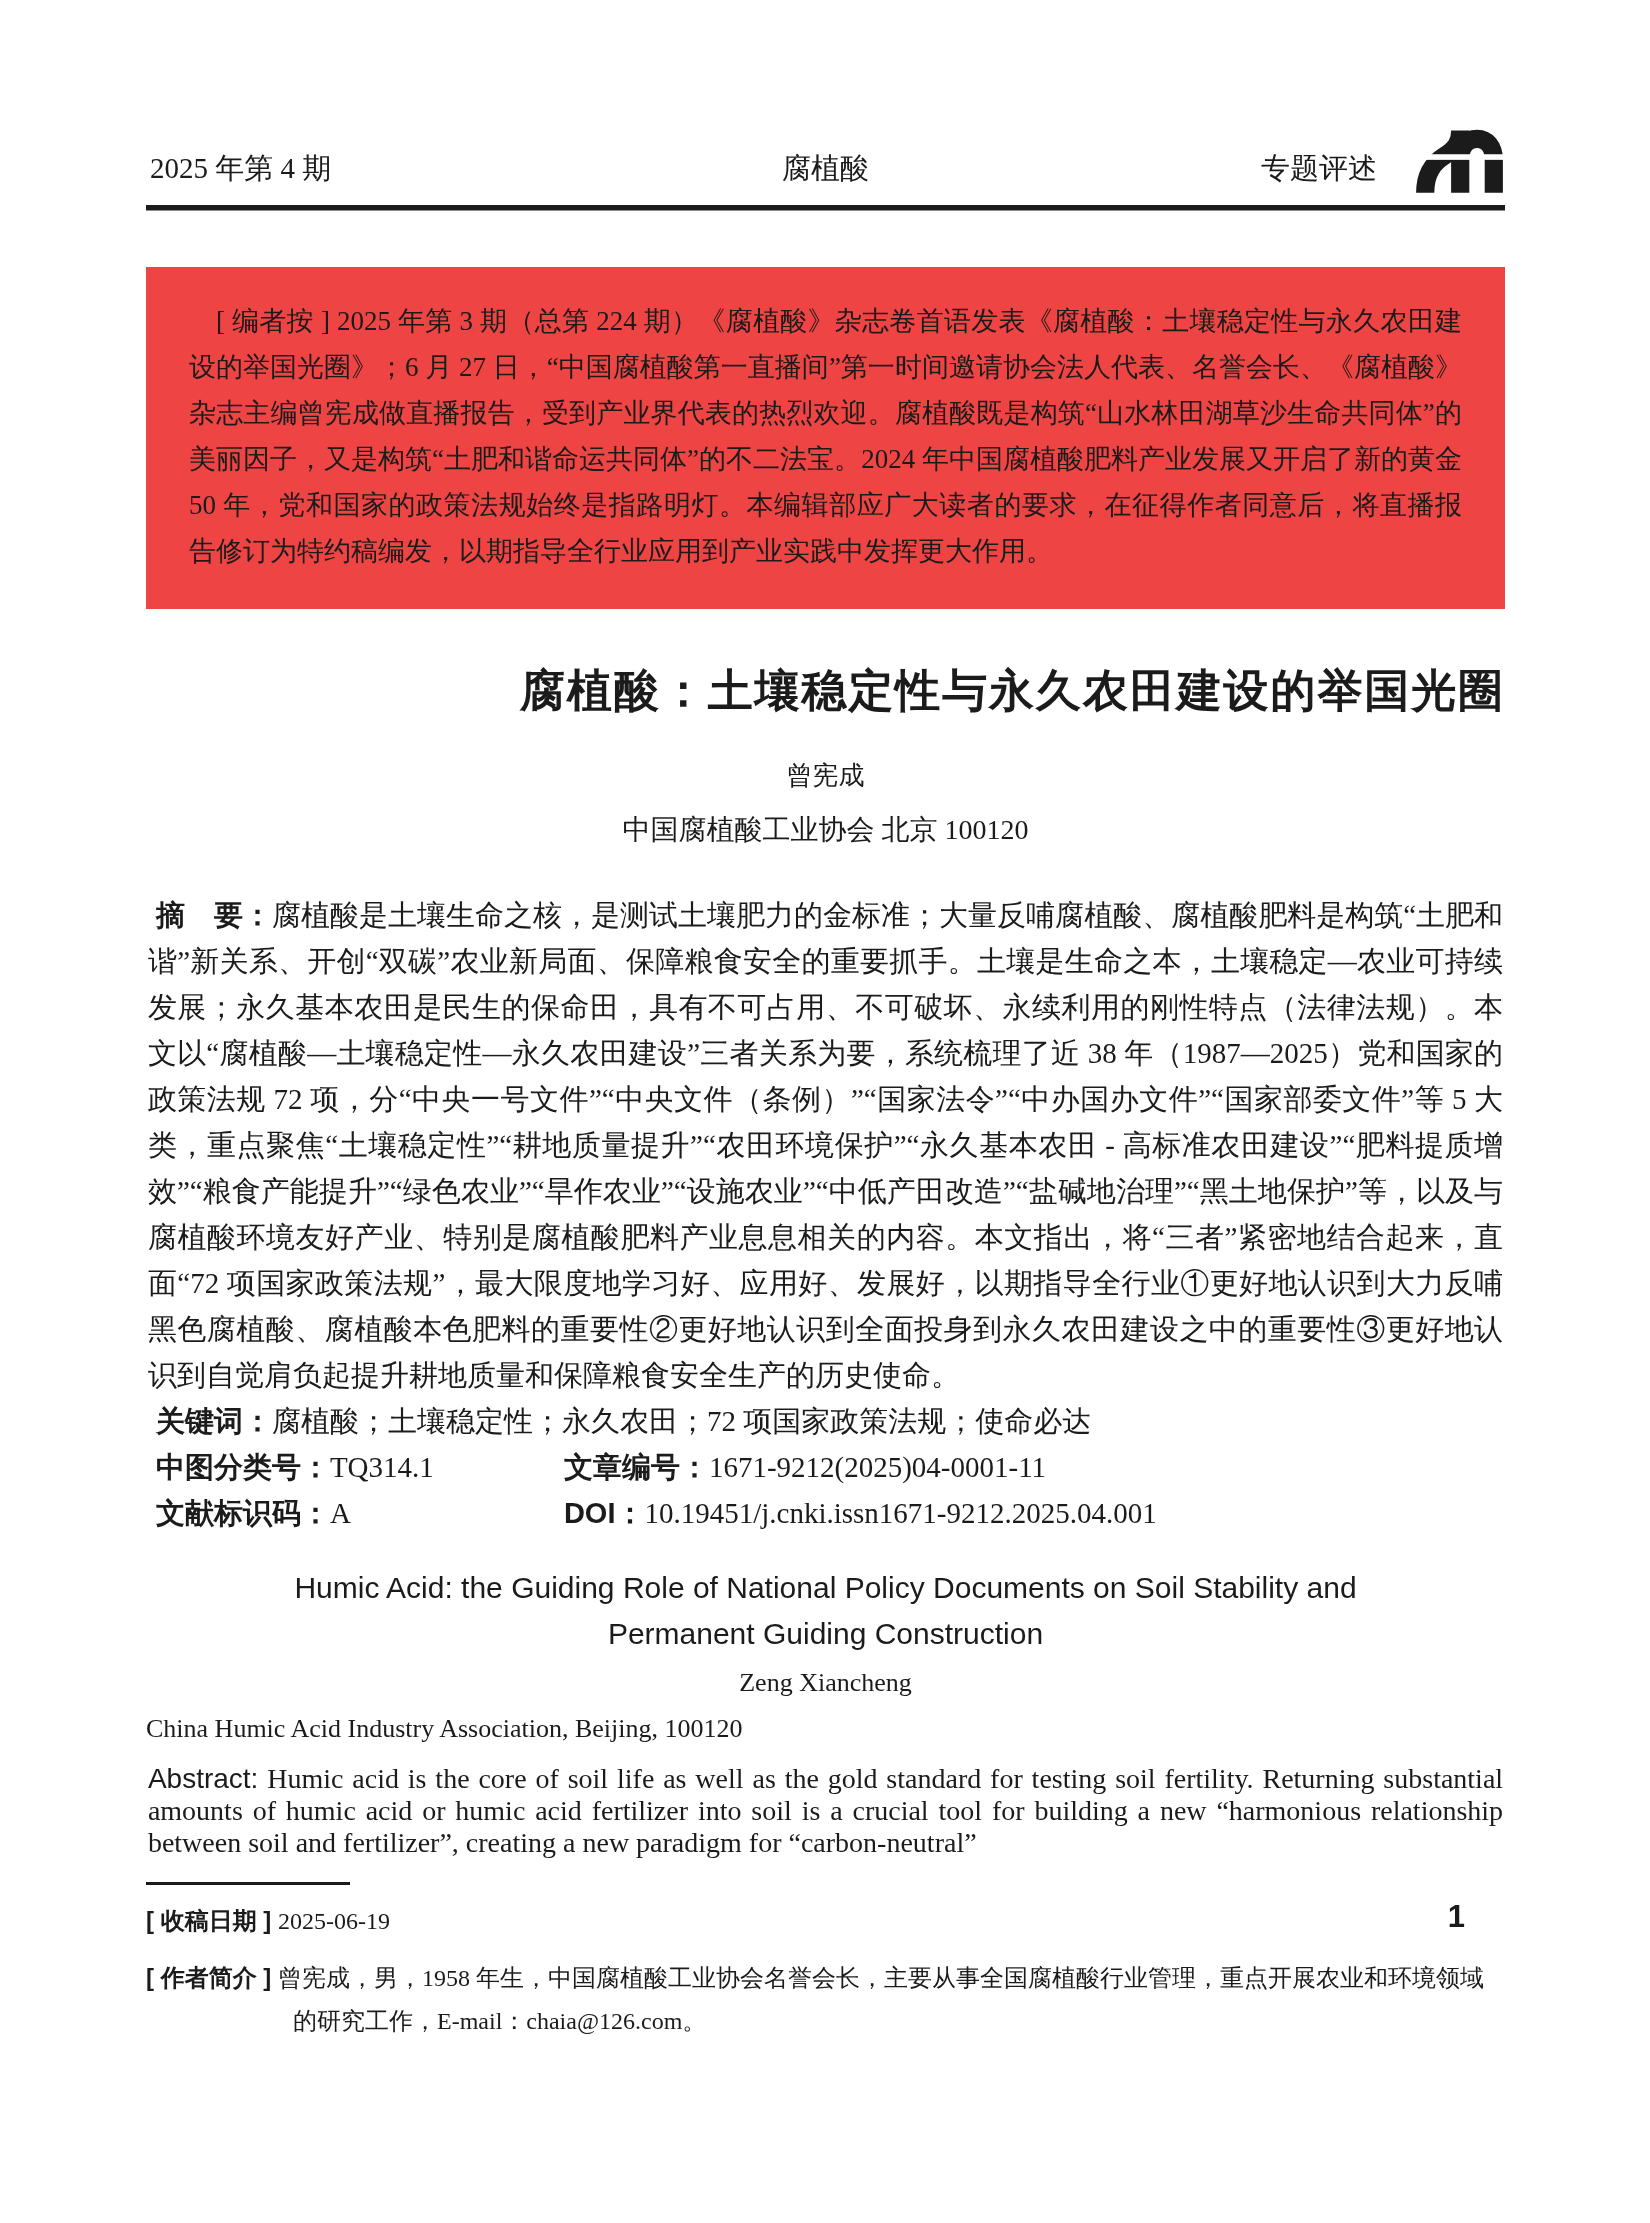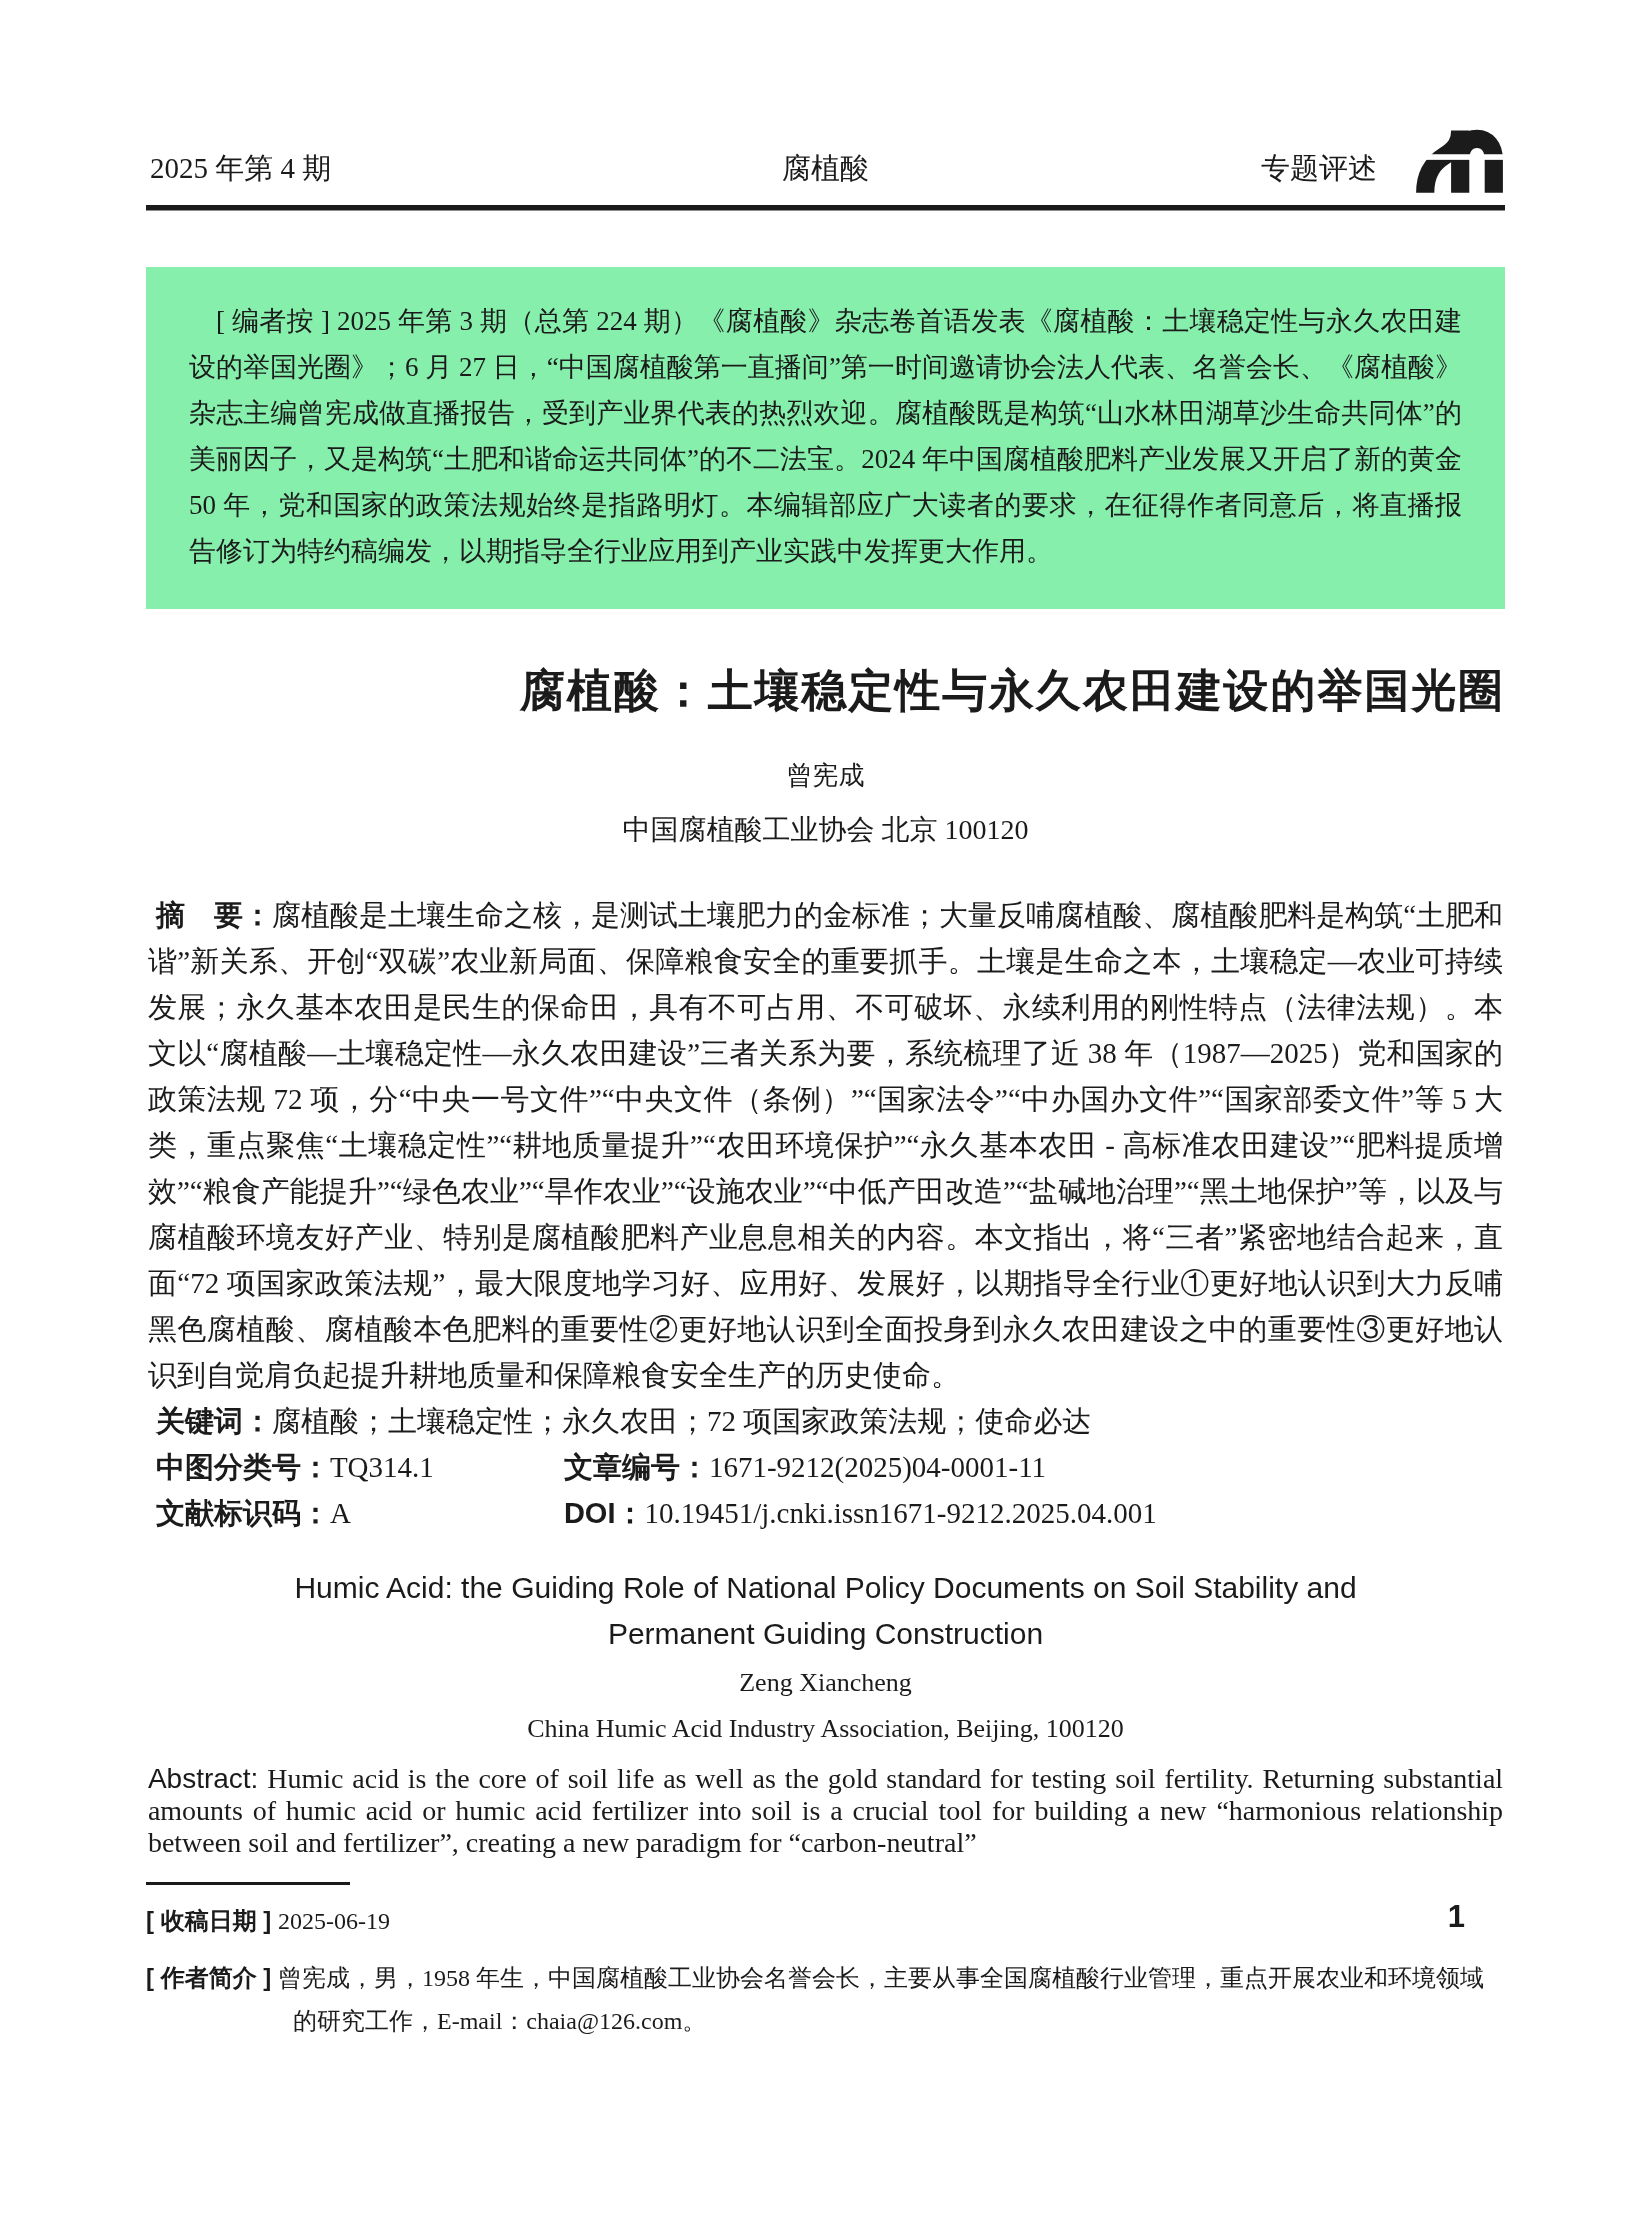--- a/index.html
+++ b/index.html
@@ -28,21 +28,21 @@
   .logo { position: absolute; right: 0; bottom: -11.6px; width: 91px; height: 87px; }
   .logo svg { width: 100%; height: 100%; display: block; }
   .header-rule {
     margin-top: 13.6px;
     height: 6.8px;
     background: linear-gradient(to bottom, #1b1b1b 0, #1b1b1b 4.9px, #8d8d8d 4.9px, #8d8d8d 6.8px);
   }
   
   .editor-note {
     margin-top: 56px;
-    background: #86efac;
+    background: #ef4444;
     padding: 31px 43px 35px 43px;
     font-size: 27px;
     line-height: 46px;
     text-align: justify;
   }
   .editor-note p { margin: 0; text-indent: 1em; }
   
   .title {
     margin: 52px 0 0 0;
     text-align: right;
@@ -69,21 +69,21 @@
   .meta-col { display: inline-block; width: 408px; }
   
   .en-title {
     margin-top: 29px;
     text-align: center;
     font-size: 30px;
     line-height: 46px;
     font-family: "Liberation Sans", "DejaVu Sans", sans-serif;
   }
   .en-author { margin-top: 11.6px; text-align: center; font-size: 26px; }
-  .en-affiliation { margin-top: 15.5px; text-align: center; font-size: 26px; }
+  .en-affiliation { margin-top: 15.5px; text-align: left; font-size: 26px; }
   .en-abstract {
     margin: 19.4px 1.9px 0 1.9px;
     font-size: 28px;
     line-height: 32px;
     text-align: justify;
   }
   .en-label { font-family: "Liberation Sans", "DejaVu Sans", sans-serif; }
   
   .footnote-rule {
     margin-top: 23px;

